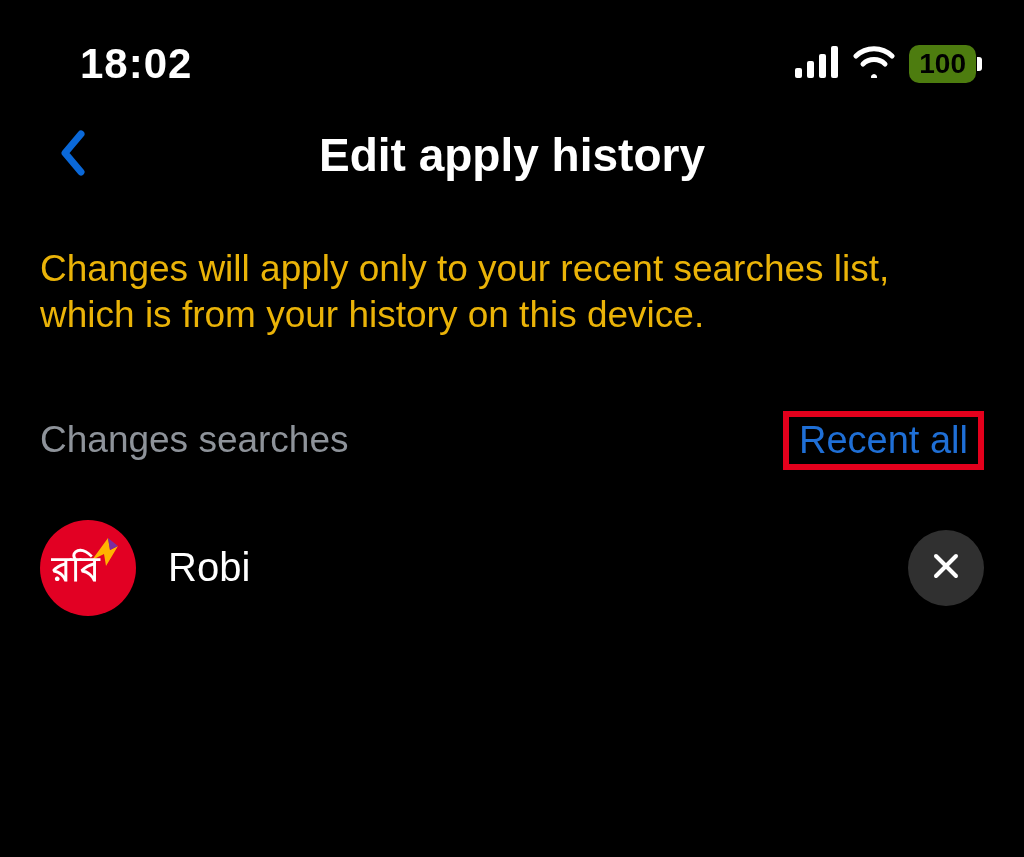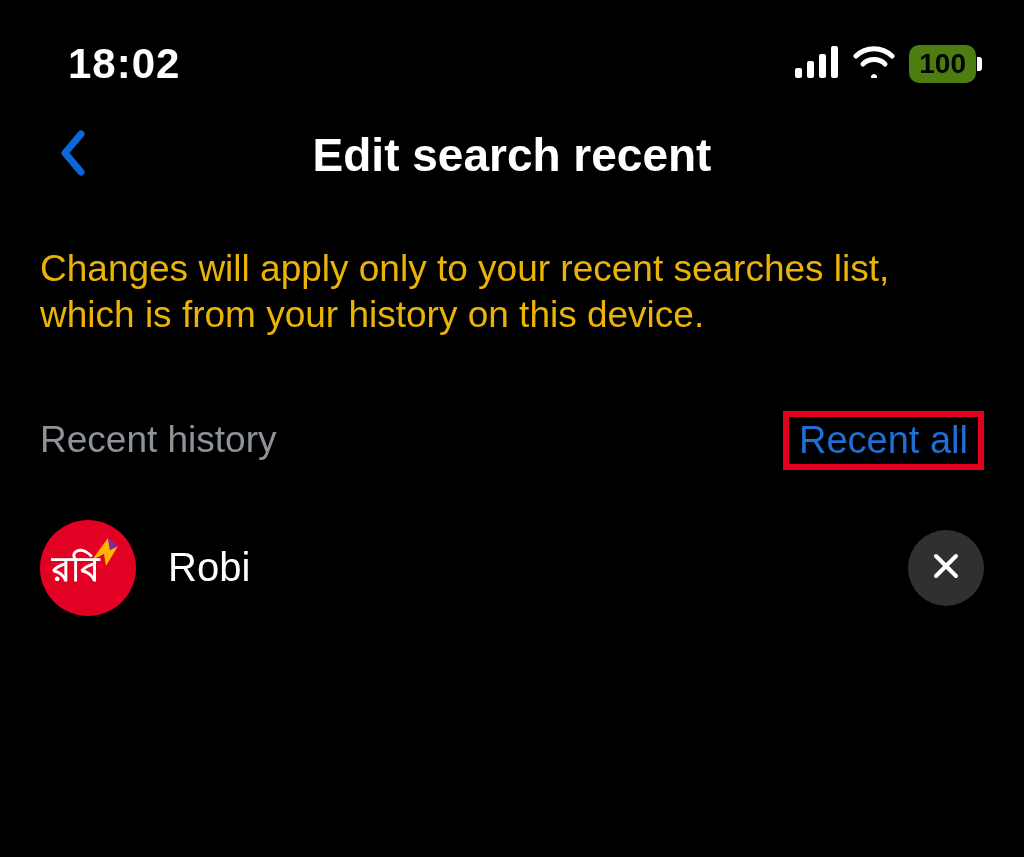--- a/index.html
+++ b/index.html
@@ -4,21 +4,21 @@
   <style>
     * { margin:0; padding:0; box-sizing:border-box; }
     body {
       width:1024px; height:857px;
       background:#000; color:#fff;
       font-family: -apple-system, "Helvetica Neue", Arial, sans-serif;
       overflow:hidden;
     }
     .status-bar {
       display:flex; justify-content:space-between; align-items:center;
-      padding:36px 48px 0 68px; height:92px;
+      padding:36px 48px 0 68px; height:92px;margin-left:12px;
     }
     .status-time { font-size:42px; font-weight:600; letter-spacing:1px; }
     .status-right { display:flex; align-items:center; gap:14px; }
     .battery-badge {
       background:#4d7c0f; color:#000; font-weight:700; font-size:28px;
       border-radius:10px; padding:0 10px; height:38px; line-height:38px;
       position:relative;
     }
     .battery-badge::after{
       content:""; position:absolute; right:-6px; top:50%;
@@ -108,27 +108,27 @@
 </div>
 
 <div class="nav-row">
   <div class="back-btn">
     <span>
       <svg width="26" height="46" viewBox="0 0 26 46">
         <polyline points="22,4 6,23 22,42" fill="none" stroke="#0a68d8" stroke-width="7" stroke-linecap="round" stroke-linejoin="round"></polyline>
       </svg>
     </span>
   </div>
-  <div class="page-title">Edit search recent</div>
+  <div class="page-title">Edit apply history</div>
 </div>
 
 <div class="description">Changes will apply only to your recent searches list, which is from your history on this device.</div>
 
 <div class="section-row">
-  <span class="section-label">Recent history</span>
+  <span class="section-label">Changes searches</span>
   <span class="clear-wrap">
     <span class="clear-all">Recent all</span>
   </span>
 </div>
 
 <div class="list">
   <div class="list-row">
     <div class="avatar">
       <span class="flame">
         <svg width="34" height="34" viewBox="0 0 34 34">

